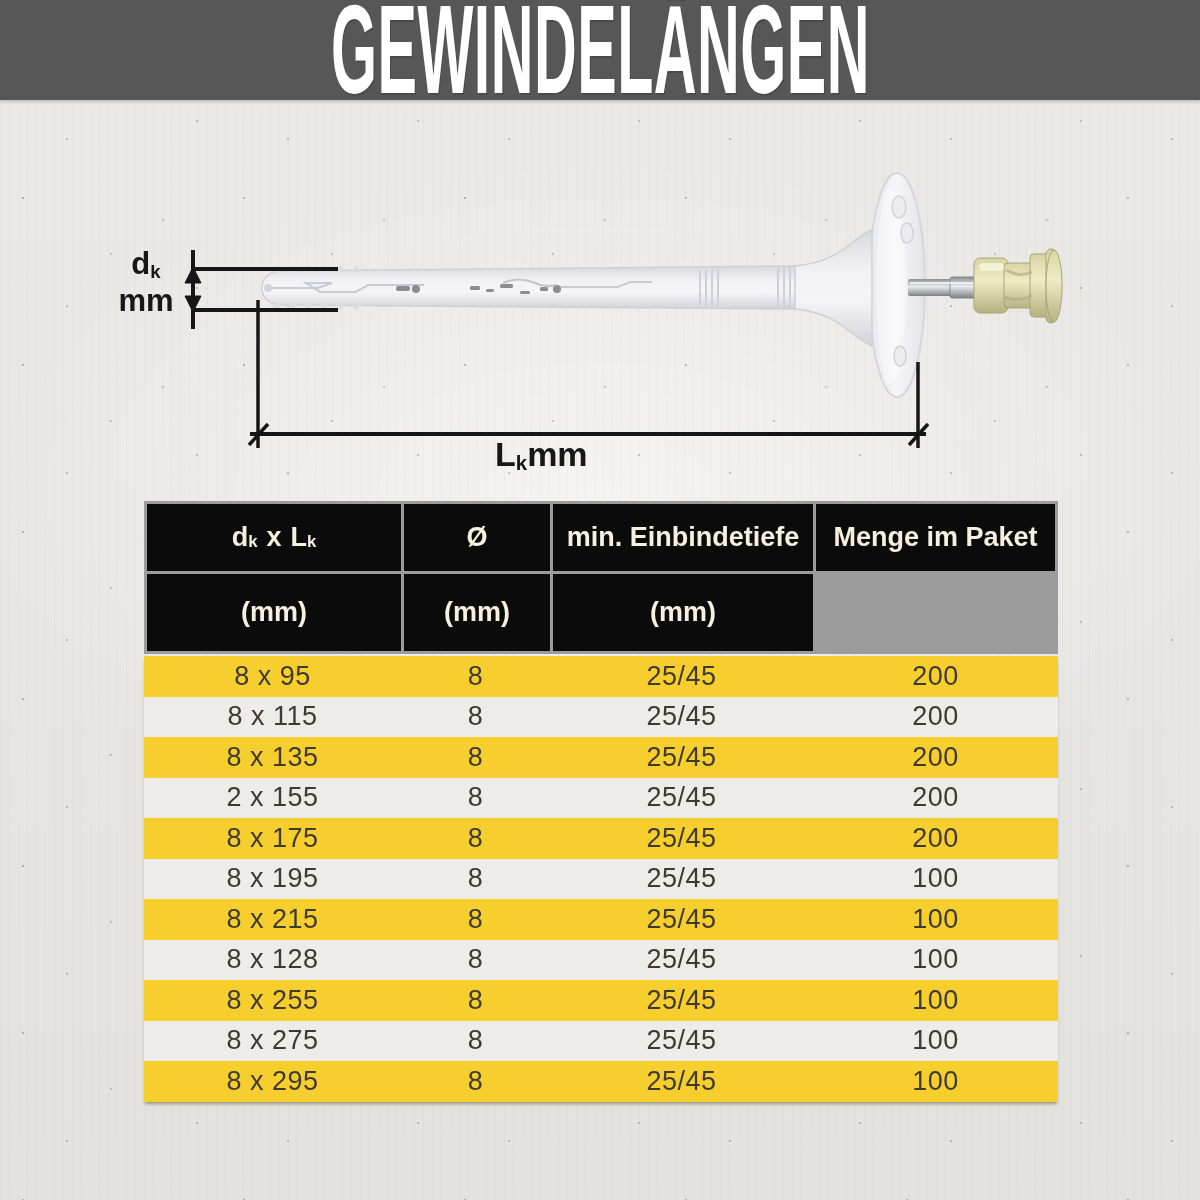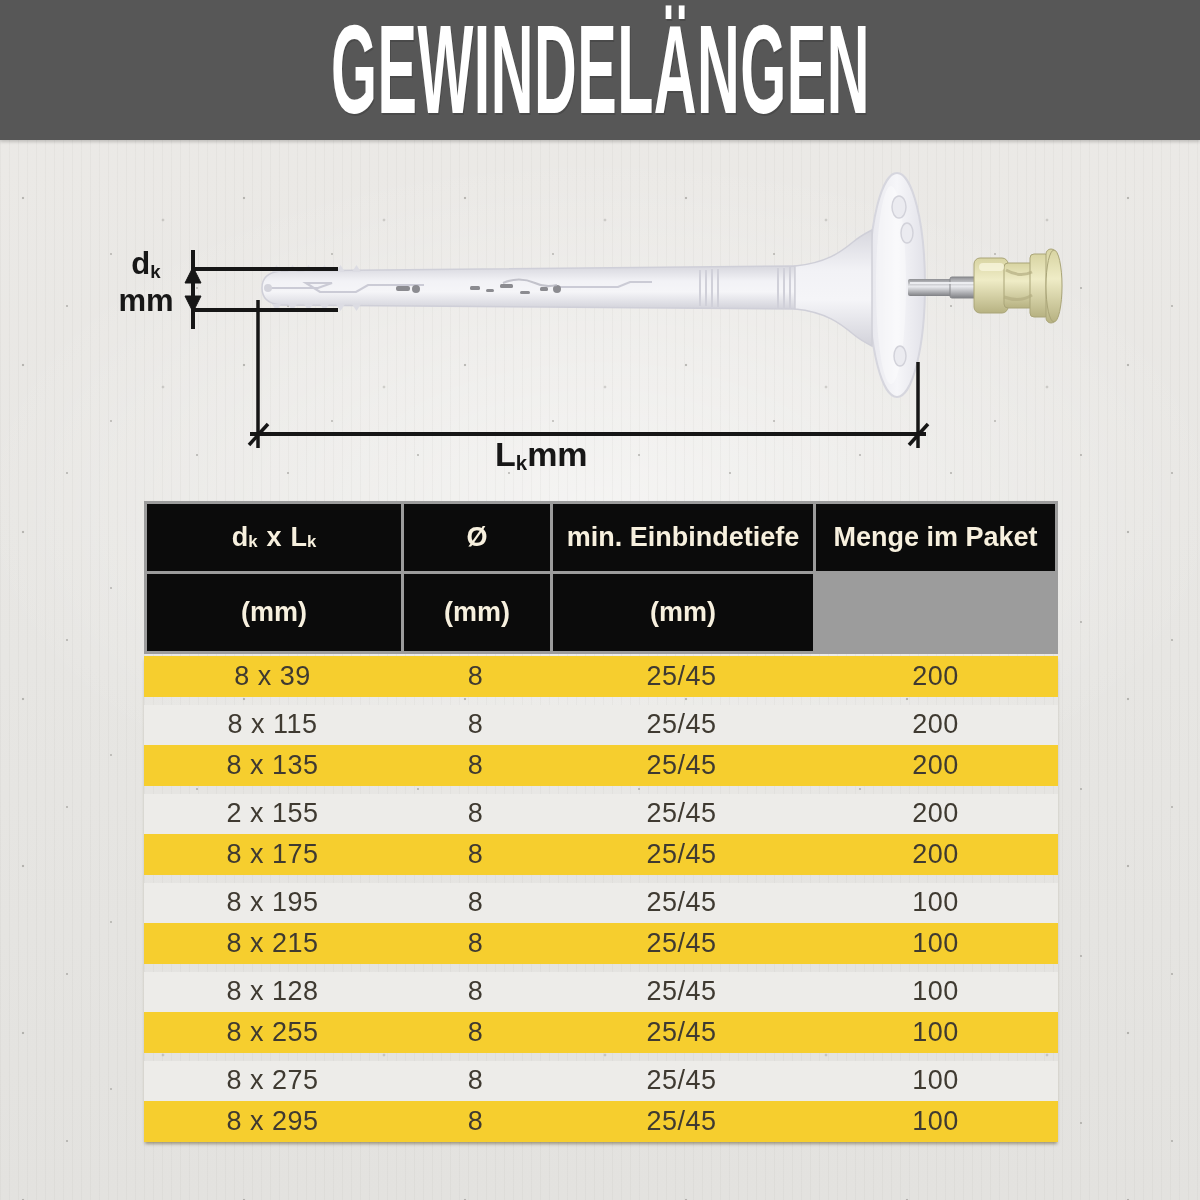--- a/index.html
+++ b/index.html
@@ -13,21 +13,21 @@
       radial-gradient(circle 1px at 67px 139px, rgba(90,88,82,.3) 0 1px, transparent 1.4px),
       radial-gradient(circle 1.4px at 163px 53px, rgba(90,88,82,.22) 0 1.2px, transparent 1.7px),
       radial-gradient(circle 1px at 197px 121px, rgba(90,88,82,.3) 0 .9px, transparent 1.3px),
       repeating-linear-gradient(90deg, rgba(120,118,110,.05) 0 1px, transparent 1px 9px),
       radial-gradient(ellipse 900px 500px at 50% 42%, rgba(255,255,255,.55), transparent 70%),
       linear-gradient(180deg,#eceae7 0%,#e7e6e3 55%,#e3e2df 100%);
     background-size:221px 167px,221px 167px,221px 167px,221px 167px,221px 167px,auto,auto,auto;
   }
   
   .banner{
-    position:absolute;left:0;top:0;width:1200px;height:140px;
+    position:absolute;left:0;top:0;width:1200px;height:100px;
     background:var(--banner-bg,#575757);
     display:flex;align-items:center;justify-content:center;
     box-shadow:0 2px 3px rgba(0,0,0,.18);
   }
   .banner-title{
     margin:0;color:var(--banner-fg,#fff);font-weight:700;font-size:126px;line-height:1;
     letter-spacing:1px;transform:scale(.47,1);transform-origin:center center;
     white-space:nowrap;text-shadow:2px 2px 0 rgba(0,0,0,.15);
   }
   
@@ -45,21 +45,21 @@
   .hcell{
     background:var(--header-bg,#0b0b0b);color:var(--header-fg,#f7f0de);
     display:flex;align-items:center;justify-content:center;
     font-weight:700;font-size:27px;white-space:nowrap;
   }
   .hcell .sub{font-size:.62em;position:relative;top:.25em;}
   .hcell .mid{margin:0 9px;}
   .tbody{margin-top:2px;box-shadow:0 3px 3px -1px rgba(70,58,15,.45);}
   .trow{display:grid;grid-template-columns:257px 149px 263px 245px;height:40.5px;}
   .trow.yellow{background:var(--row-yellow,#f6ce2e);}
-  .trow.light{background:var(--row-light,#edece9);margin-top:8px;}
+  .trow.light{background:var(--row-light,#edece9);}
   .tcell{
     display:flex;align-items:center;justify-content:center;
     color:var(--body-fg,#3f3a31);font-size:27px;line-height:1;letter-spacing:.5px;
   }
 </style>
 </head>
 <body>
 
 <div class="page">
 
@@ -198,21 +198,21 @@
       </div>
       <div class="hcell">Ø</div>
       <div class="hcell">min. Einbindetiefe</div>
       <div class="hcell">Menge im Paket</div>
       <div class="hcell">(mm)</div>
       <div class="hcell">(mm)</div>
       <div class="hcell">(mm)</div>
     </div>
     <div class="tbody">
         <div class="trow yellow">
-          <div class="tcell">8 x 39</div>
+          <div class="tcell">8 x 95</div>
           <div class="tcell">8</div>
           <div class="tcell">25/45</div>
           <div class="tcell">200</div>
         </div>
         <div class="trow light">
           <div class="tcell">8 x 115</div>
           <div class="tcell">8</div>
           <div class="tcell">25/45</div>
           <div class="tcell">200</div>
         </div>

